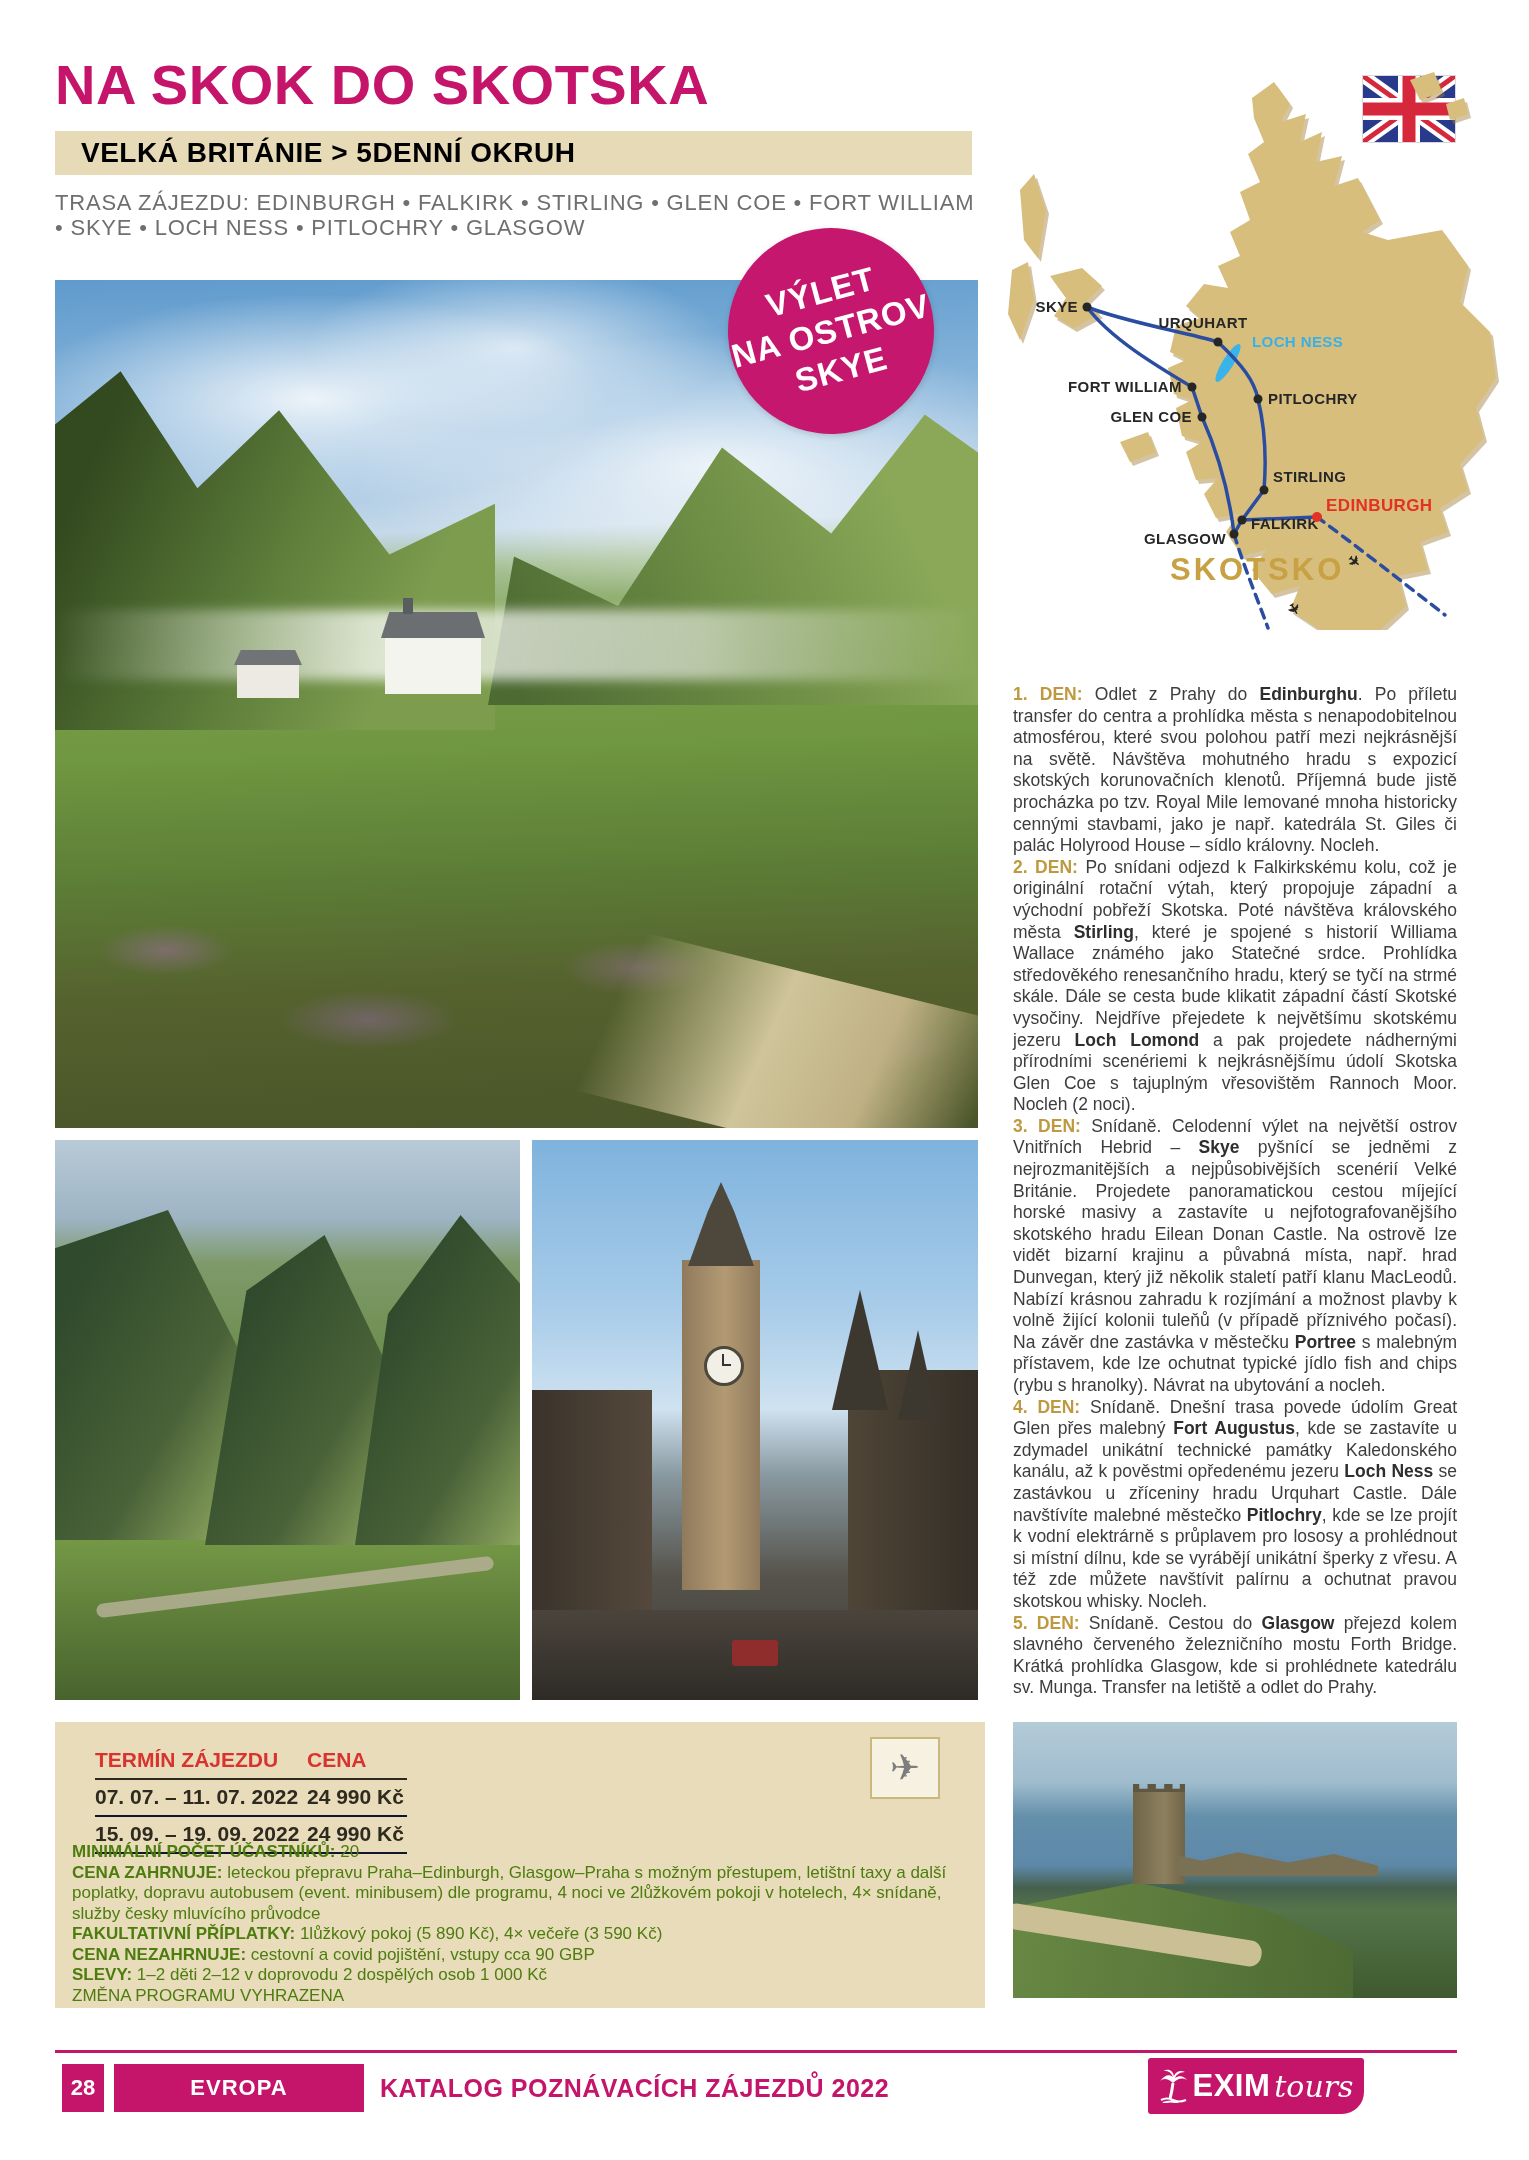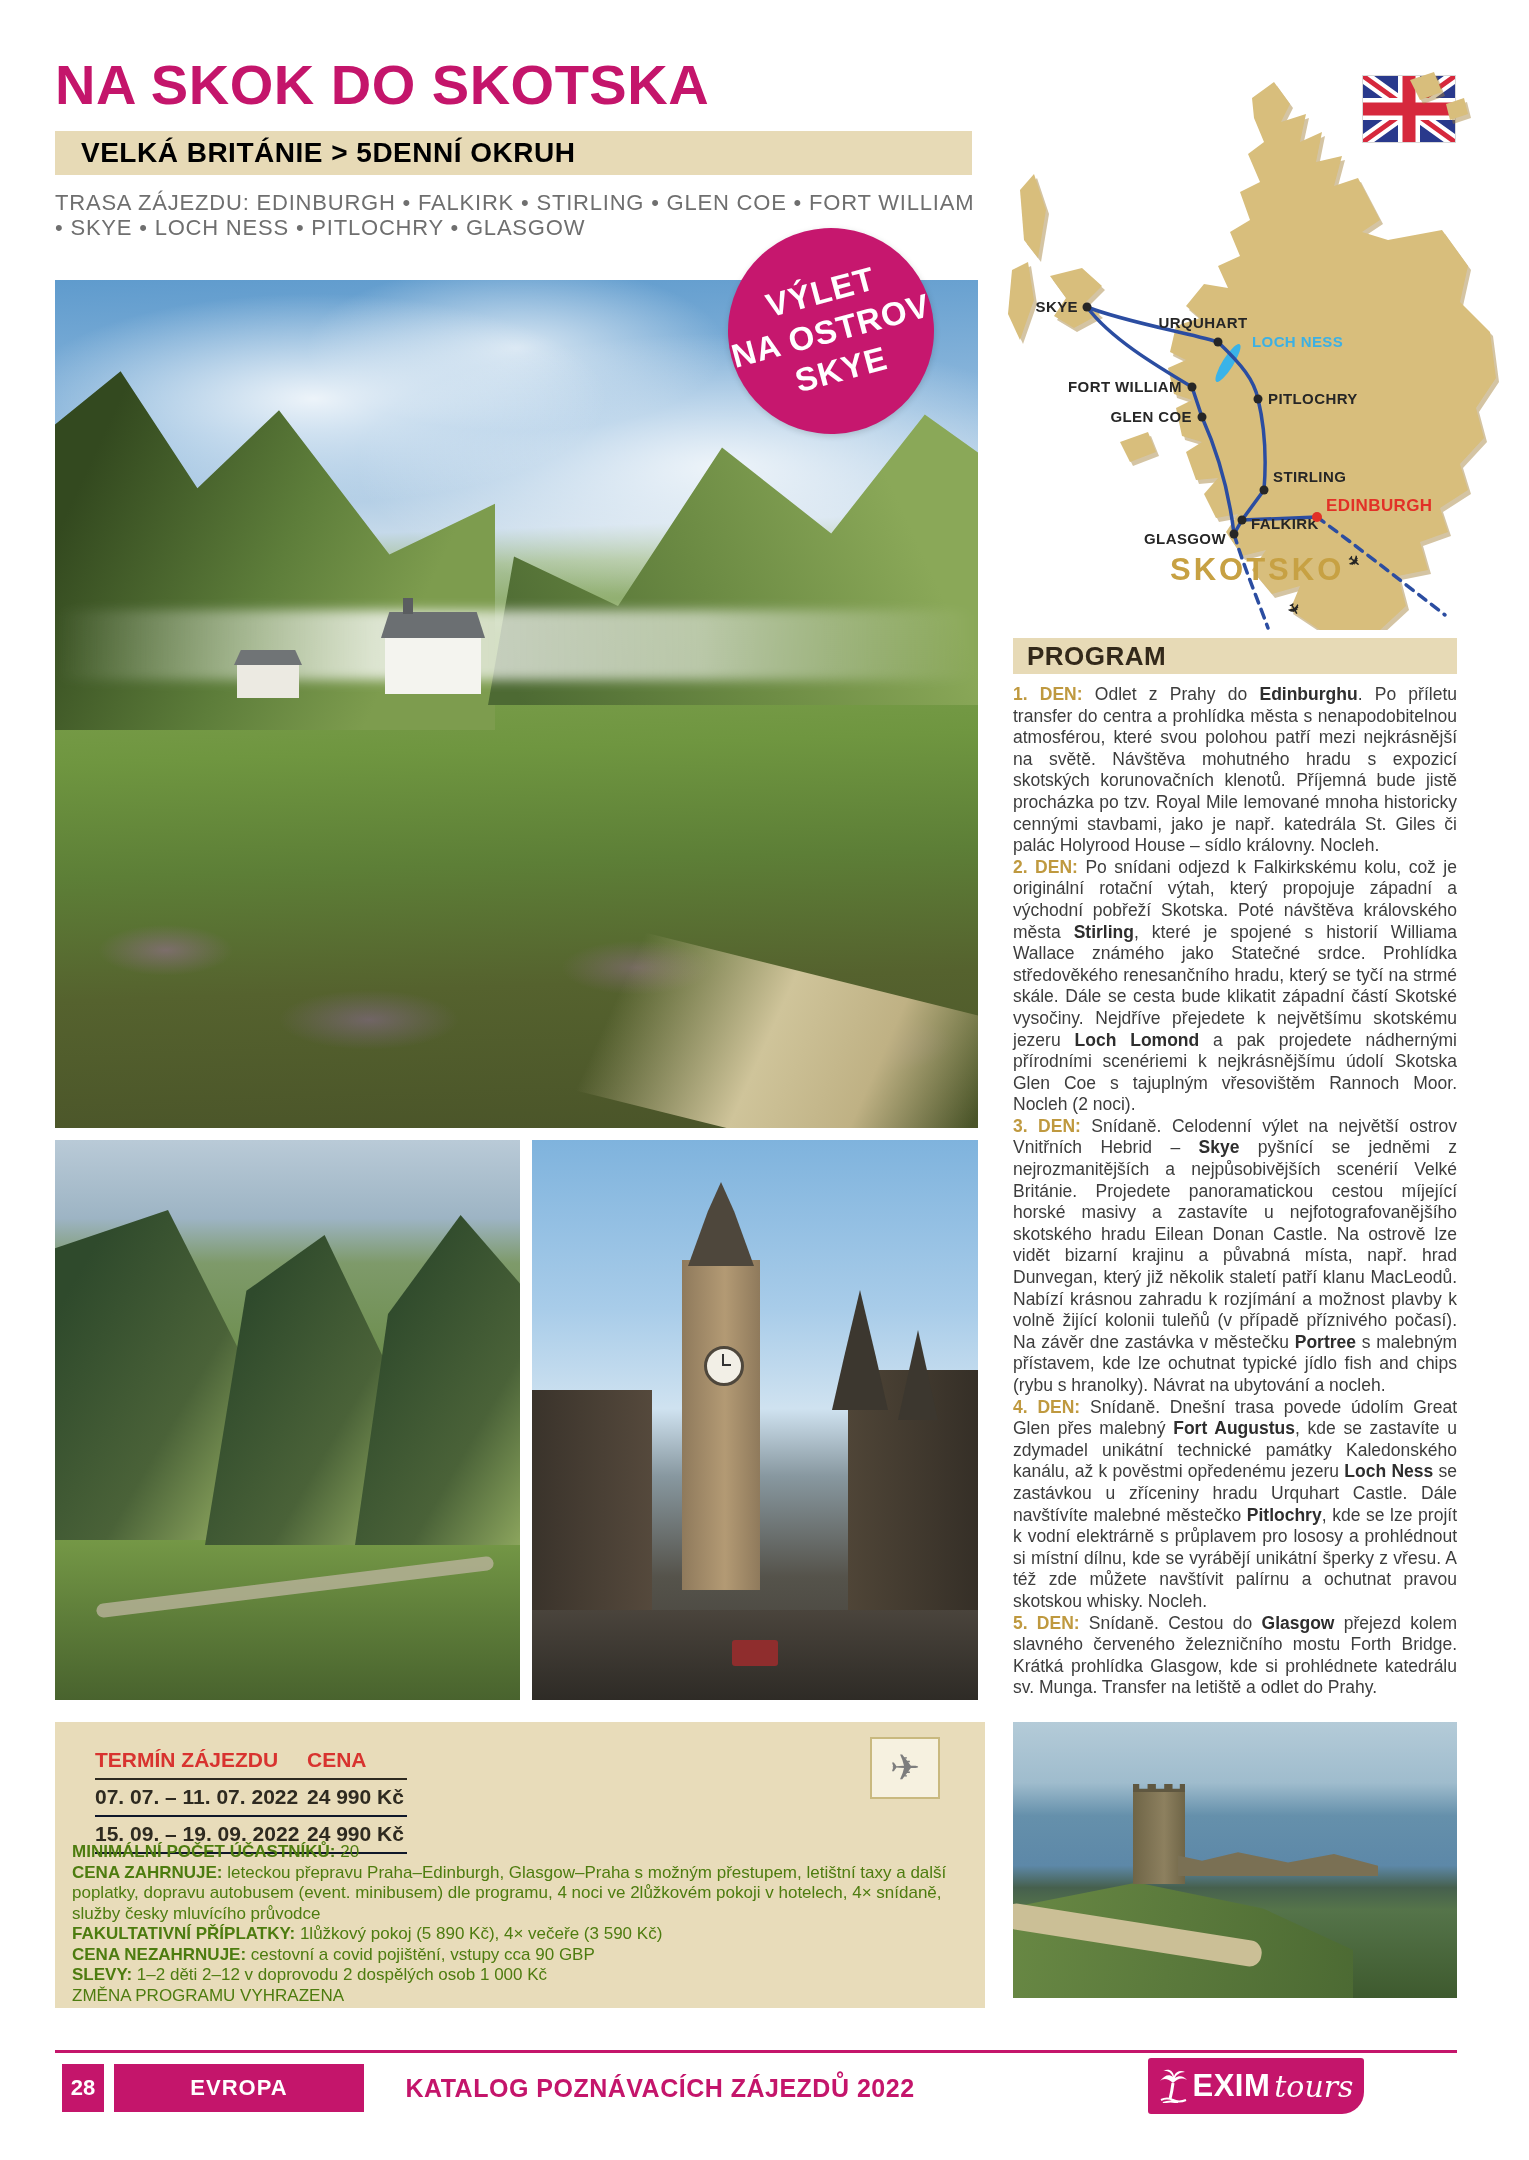--- a/index.html
+++ b/index.html
@@ -119,21 +119,21 @@
   .terms{position:absolute;left:17px;top:120px;width:900px;font-size:17px;line-height:20.5px;color:#4d7c0f;}
   .term-line{margin:0;}
   .term-label{font-weight:bold;}
 
   
   .foot-rule{left:55px;top:2050px;width:1402px;height:3px;background:#c4156b;}
   .pagenum{left:62px;top:2064px;width:42px;height:48px;background:#c4156b;color:#fff;font-weight:bold;
      font-size:22px;display:flex;align-items:center;justify-content:center;}
   .section-box{left:114px;top:2064px;width:250px;height:48px;background:#c4156b;color:#fff;font-weight:bold;
      font-size:22px;display:flex;align-items:center;justify-content:center;letter-spacing:1px;}
-  .catalog{left:380px;top:2074px;width:560px;text-align:center;font-size:25px;font-weight:bold;color:#c4156b;letter-spacing:.5px;}
+  .catalog{left:380px;top:2074px;width:560px;text-align:left;font-size:25px;font-weight:bold;color:#c4156b;letter-spacing:.5px;}
   .brand{left:1148px;top:2058px;width:216px;height:56px;background:#c4156b;border-radius:3px 3px 22px 3px;
      display:flex;align-items:center;justify-content:center;gap:4px;}
   .brand .exim{color:#fff;font-weight:bold;font-size:31px;letter-spacing:.5px;}
   .brand .tours{color:#fff;font-style:italic;font-size:30px;font-family:"DejaVu Serif",serif;}
 </style>
 </head>
 <body>
 
 <div class="page">
 
@@ -200,23 +200,20 @@
     <div class="abs heather"></div>
     <div class="abs trail"></div>
   </div>
 
   <div class="abs badge">
     <div>VÝLET</div>
     <div>NA OSTROV</div>
     <div>SKYE</div>
   </div>
 
-  <div class="abs prog-bar">
-    <span>PROGRAM</span>
-  </div>
   <div class="abs prog-text" id="program-days">
       <p class="day"><span class="day-label">1. DEN:</span><span> Odlet z Prahy do </span><b>Edinburghu</b><span>. Po příletu transfer do centra a prohlídka města s nenapodobitelnou atmosférou, které svou polohou patří mezi nejkrásnější na světě. Návštěva mohutného hradu s expozicí skotských korunovačních klenotů. Příjemná bude jistě procházka po tzv. Royal Mile lemované mnoha historicky cennými stavbami, jako je např. katedrála St. Giles či palác Holyrood House – sídlo královny. Nocleh.</span></p>
       <p class="day"><span class="day-label">2. DEN:</span><span> Po snídani odjezd k Falkirkskému kolu, což je originální rotační výtah, který propojuje západní a východní pobřeží Skotska. Poté návštěva královského města </span><b>Stirling</b><span>, které je spojené s historií Williama Wallace známého jako Statečné srdce. Prohlídka středověkého renesančního hradu, který se tyčí na strmé skále. Dále se cesta bude klikatit západní částí Skotské vysočiny. Nejdříve přejedete k největšímu skotskému jezeru </span><b>Loch Lomond</b><span> a pak projedete nádhernými přírodními scenériemi k nejkrásnějšímu údolí Skotska Glen Coe s tajuplným vřesovištěm Rannoch Moor. Nocleh (2 noci).</span></p>
       <p class="day"><span class="day-label">3. DEN:</span><span> Snídaně. Celodenní výlet na největší ostrov Vnitřních Hebrid – </span><b>Skye</b><span> pyšnící se jedněmi z nejrozmanitějších a nejpůsobivějších scenérií Velké Británie. Projedete panoramatickou cestou míjející horské masivy a zastavíte u nejfotografovanějšího skotského hradu Eilean Donan Castle. Na ostrově lze vidět bizarní krajinu a půvabná místa, např. hrad Dunvegan, který již několik staletí patří klanu MacLeodů. Nabízí krásnou zahradu k rozjímání a možnost plavby k volně žijící kolonii tuleňů (v případě příznivého počasí). Na závěr dne zastávka v městečku </span><b>Portree</b><span> s malebným přístavem, kde lze ochutnat typické jídlo fish and chips (rybu s hranolky). Návrat na ubytování a nocleh.</span></p>
       <p class="day"><span class="day-label">4. DEN:</span><span> Snídaně. Dnešní trasa povede údolím Great Glen přes malebný </span><b>Fort Augustus</b><span>, kde se zastavíte u zdymadel unikátní technické památky Kaledonského kanálu, až k pověstmi opředenému jezeru </span><b>Loch Ness</b><span> se zastávkou u zříceniny hradu Urquhart Castle. Dále navštívíte malebné městečko </span><b>Pitlochry</b><span>, kde se lze projít k vodní elektrárně s průplavem pro lososy a prohlédnout si místní dílnu, kde se vyrábějí unikátní šperky z vřesu. A též zde můžete navštívit palírnu a ochutnat pravou skotskou whisky. Nocleh.</span></p>
       <p class="day"><span class="day-label">5. DEN:</span><span> Snídaně. Cestou do </span><b>Glasgow</b><span> přejezd kolem slavného červeného železničního mostu Forth Bridge. Krátká prohlídka Glasgow, kde si prohlédnete katedrálu sv. Munga. Transfer na letiště a odlet do Prahy.</span></p>
     </div>
 
   <div class="abs photo photo-left">
     <div class="sister s1"></div>

